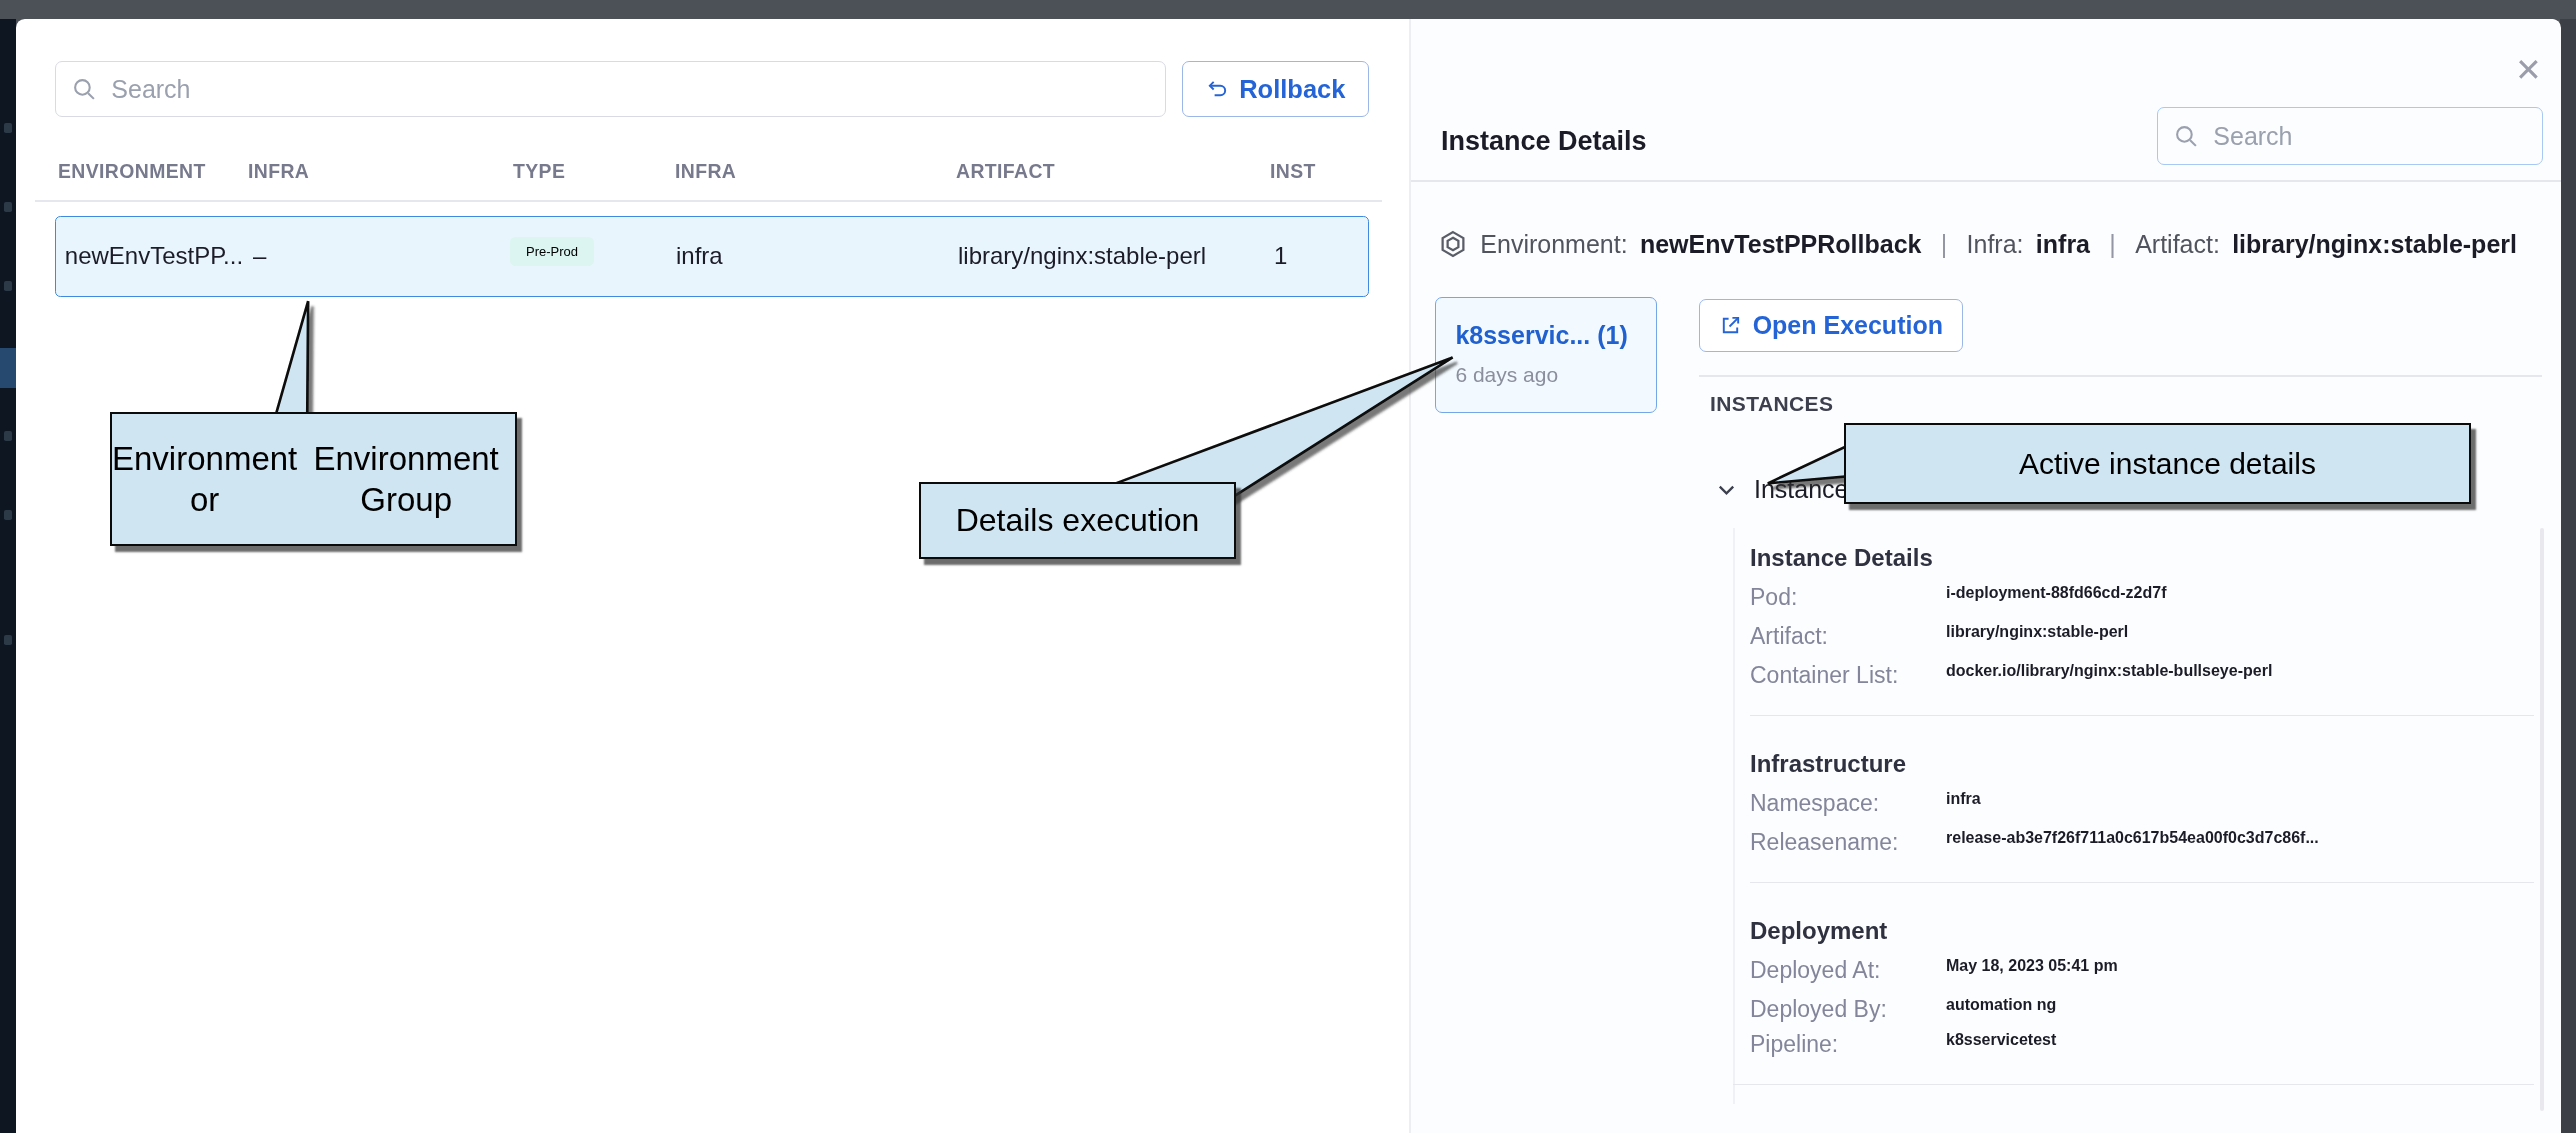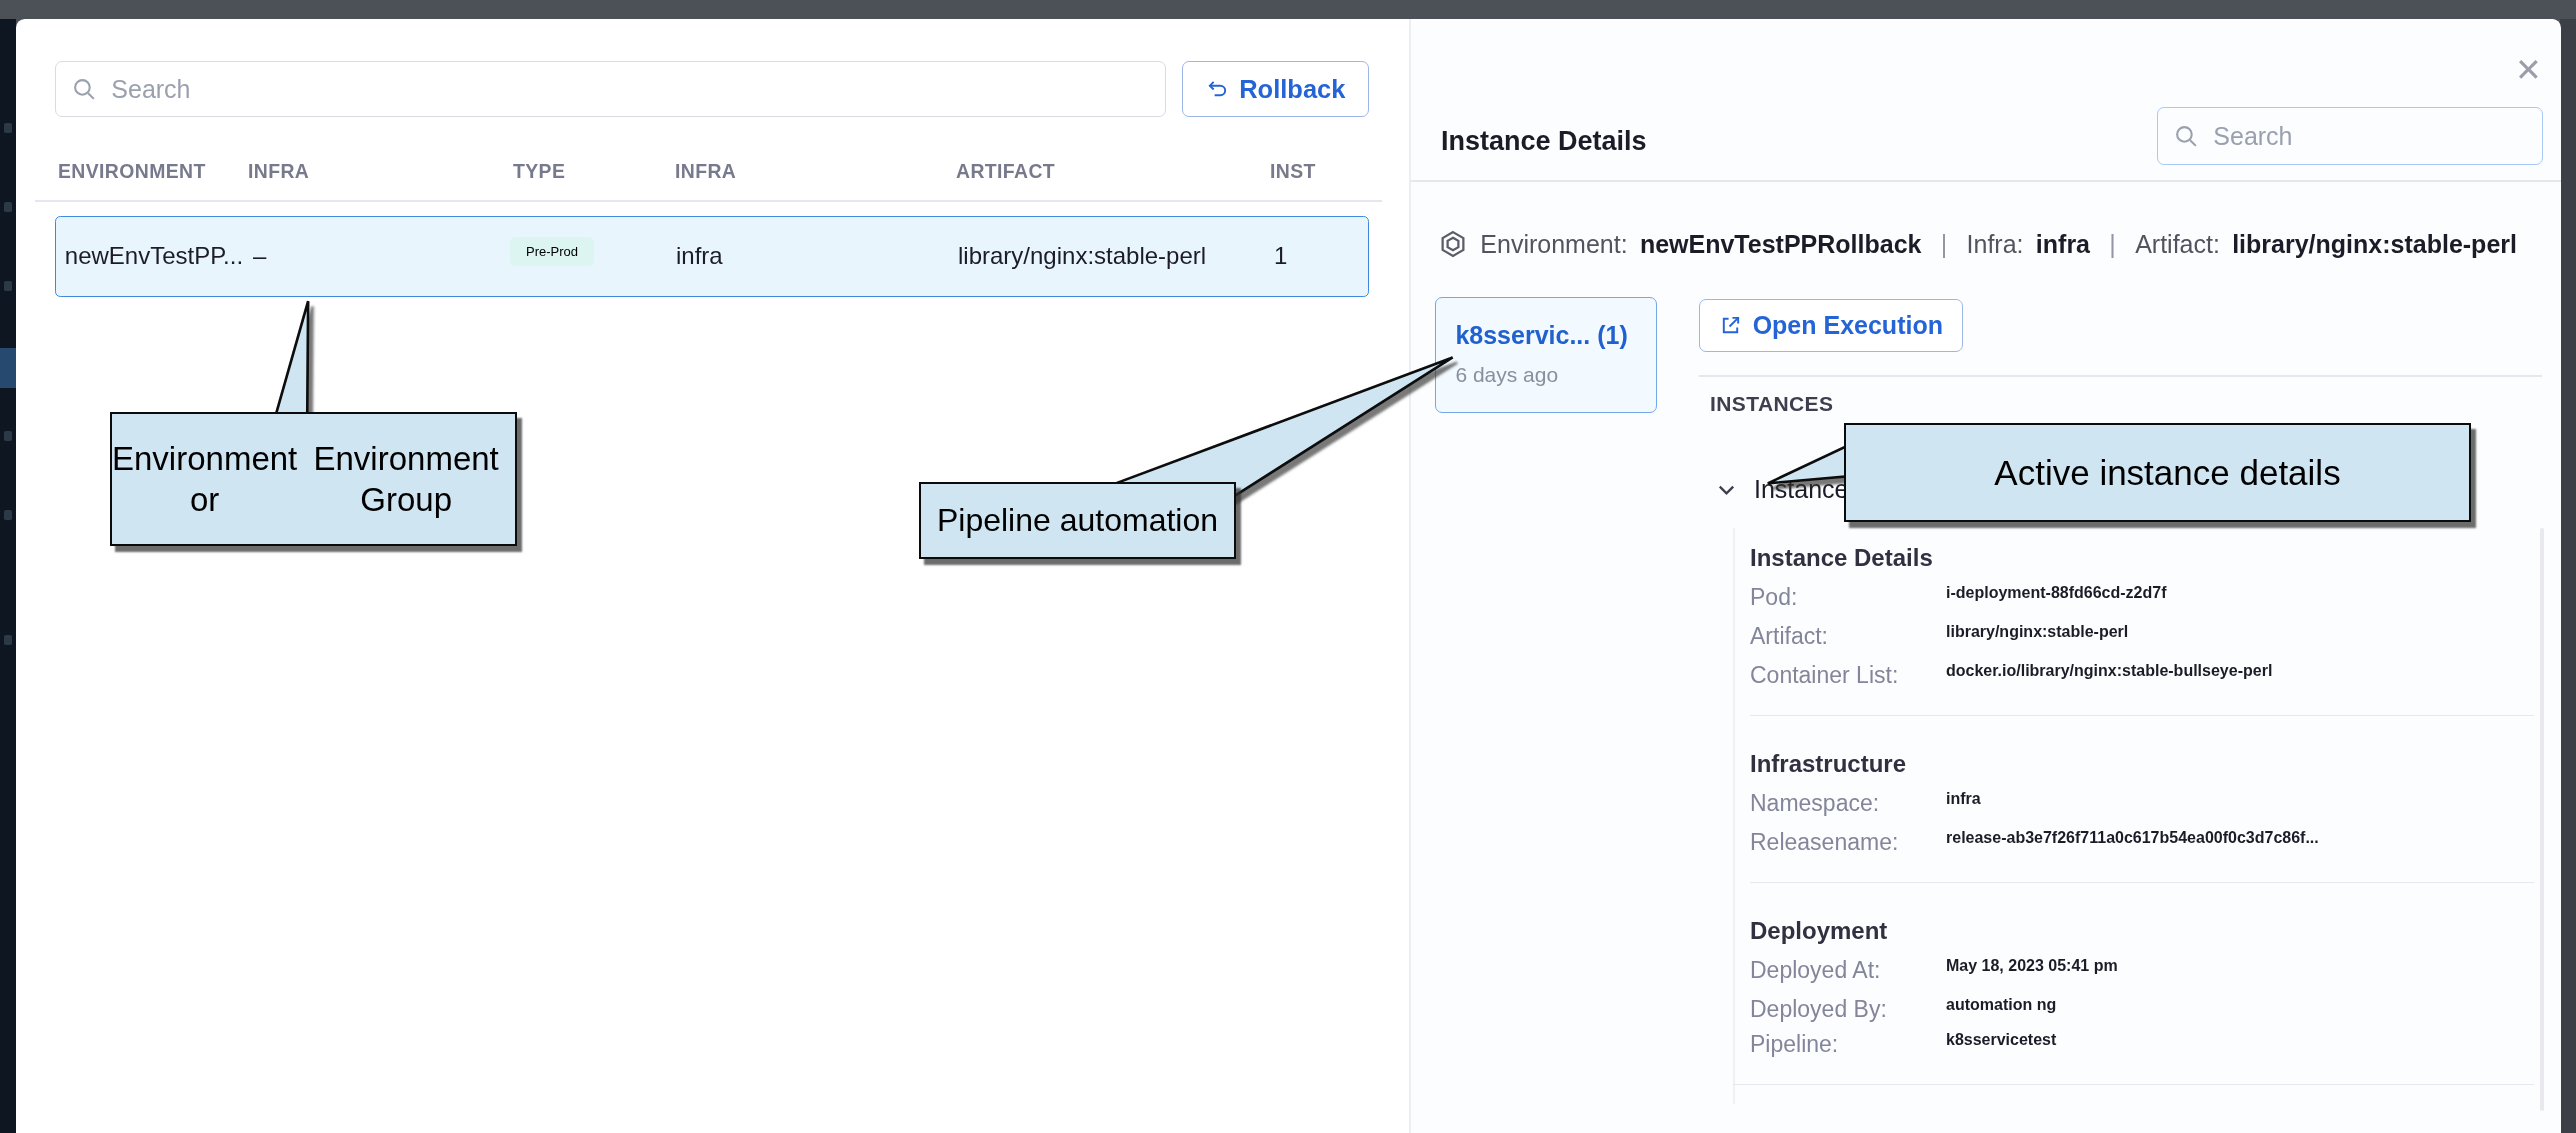--- a/index.html
+++ b/index.html
@@ -64,21 +64,21 @@
   .lbl{position:absolute;left:1734px;font-size:23px;color:#83859a;}
   .val{position:absolute;left:1930px;font-size:16px;font-weight:bold;color:#1c1c28;white-space:nowrap;}
   .content-edge{position:absolute;left:1717px;top:509px;width:1.8px;height:576px;background:#f0f1f6;}
   .scrollbar{position:absolute;left:2524px;top:509px;width:4.4px;height:583px;background:#e8e8ee;border-radius:2.6px;}
   
   .callout{position:absolute;background:#cfe5f2;border:2.6px solid #0b0b0b;box-sizing:border-box;
            box-shadow:5.3px 6.2px 1.8px rgba(45,45,45,.7);display:flex;flex-direction:row;
            align-items:center;justify-content:center;color:#000;text-align:center;z-index:30;}
   #co1{left:110px;top:412px;width:407px;height:134px;font-size:33px;line-height:41px;}
   #co2{left:919px;top:482px;width:317px;height:77px;font-size:32px;}
-  #co3{left:1844px;top:423px;width:627px;height:99px;font-size:35px;padding-left:20px;}
+  #co3{left:1844px;top:423px;width:627px;height:81px;font-size:30px;padding-left:20px;}
   .tails{position:absolute;left:0;top:0;z-index:25;pointer-events:none;}
   .icon{display:inline-flex;align-items:center;justify-content:center;}
 </style>
 </head>
 <body>
 
 <div id="screen">
 
   <div class="bg-sidebar">
     <div class="sb-hl"></div>
@@ -229,20 +229,20 @@
     <polygon points="350,342 313,472 349,472" fill="#cfe5f2" stroke="#0b0b0b" stroke-width="3" filter="url(#sh)"></polygon>
     <polygon points="1650,406 1262,551 1398,566" fill="#cfe5f2" stroke="#0b0b0b" stroke-width="3" filter="url(#sh)"></polygon>
     <polygon points="2008,549 2099,506 2099,541" fill="#cfe5f2" stroke="#0b0b0b" stroke-width="3" filter="url(#sh)"></polygon>
   </svg>
 
   <div class="callout" id="co1">
     <span>Environment or</span>
     <span>Environment Group</span>
   </div>
   <div class="callout" id="co2">
-    <span>Pipeline automation</span>
+    <span>Details execution</span>
   </div>
   <div class="callout" id="co3">
     <span>Active instance details</span>
   </div>
 
 </div>
 
 
 </body></html>

